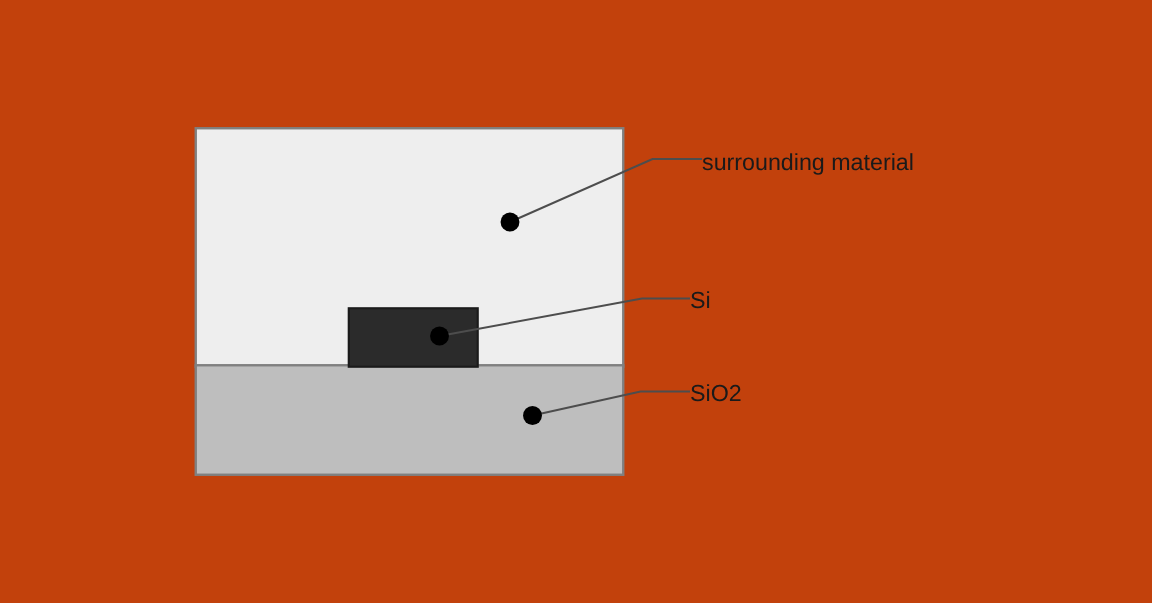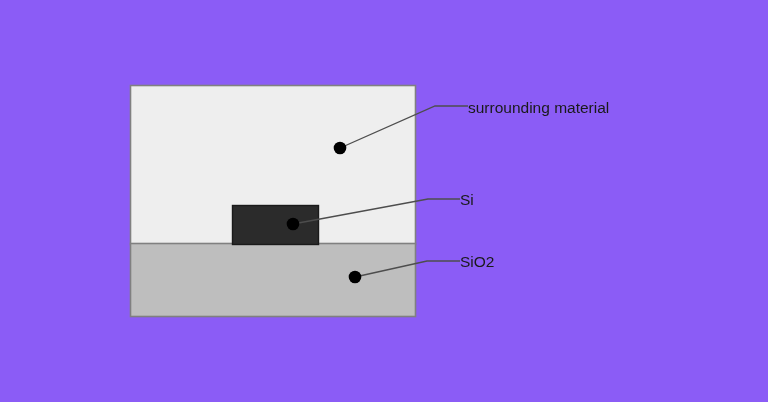--- a/index.html
+++ b/index.html
@@ -10,21 +10,21 @@
   body {
     width: 768px;
     height: 402px;
     font-family: "Liberation Sans", sans-serif;
     overflow: hidden;
   }
   #stage {
     position: relative;
     width: 768px;
     height: 402px;
-    background: #8b5cf6;
+    background: #c2410c;
   }
   #diagram-svg {
     position: absolute;
     left: 0;
     top: 0;
     width: 768px;
     height: 402px;
     display: block;
   }
   .label-text {

